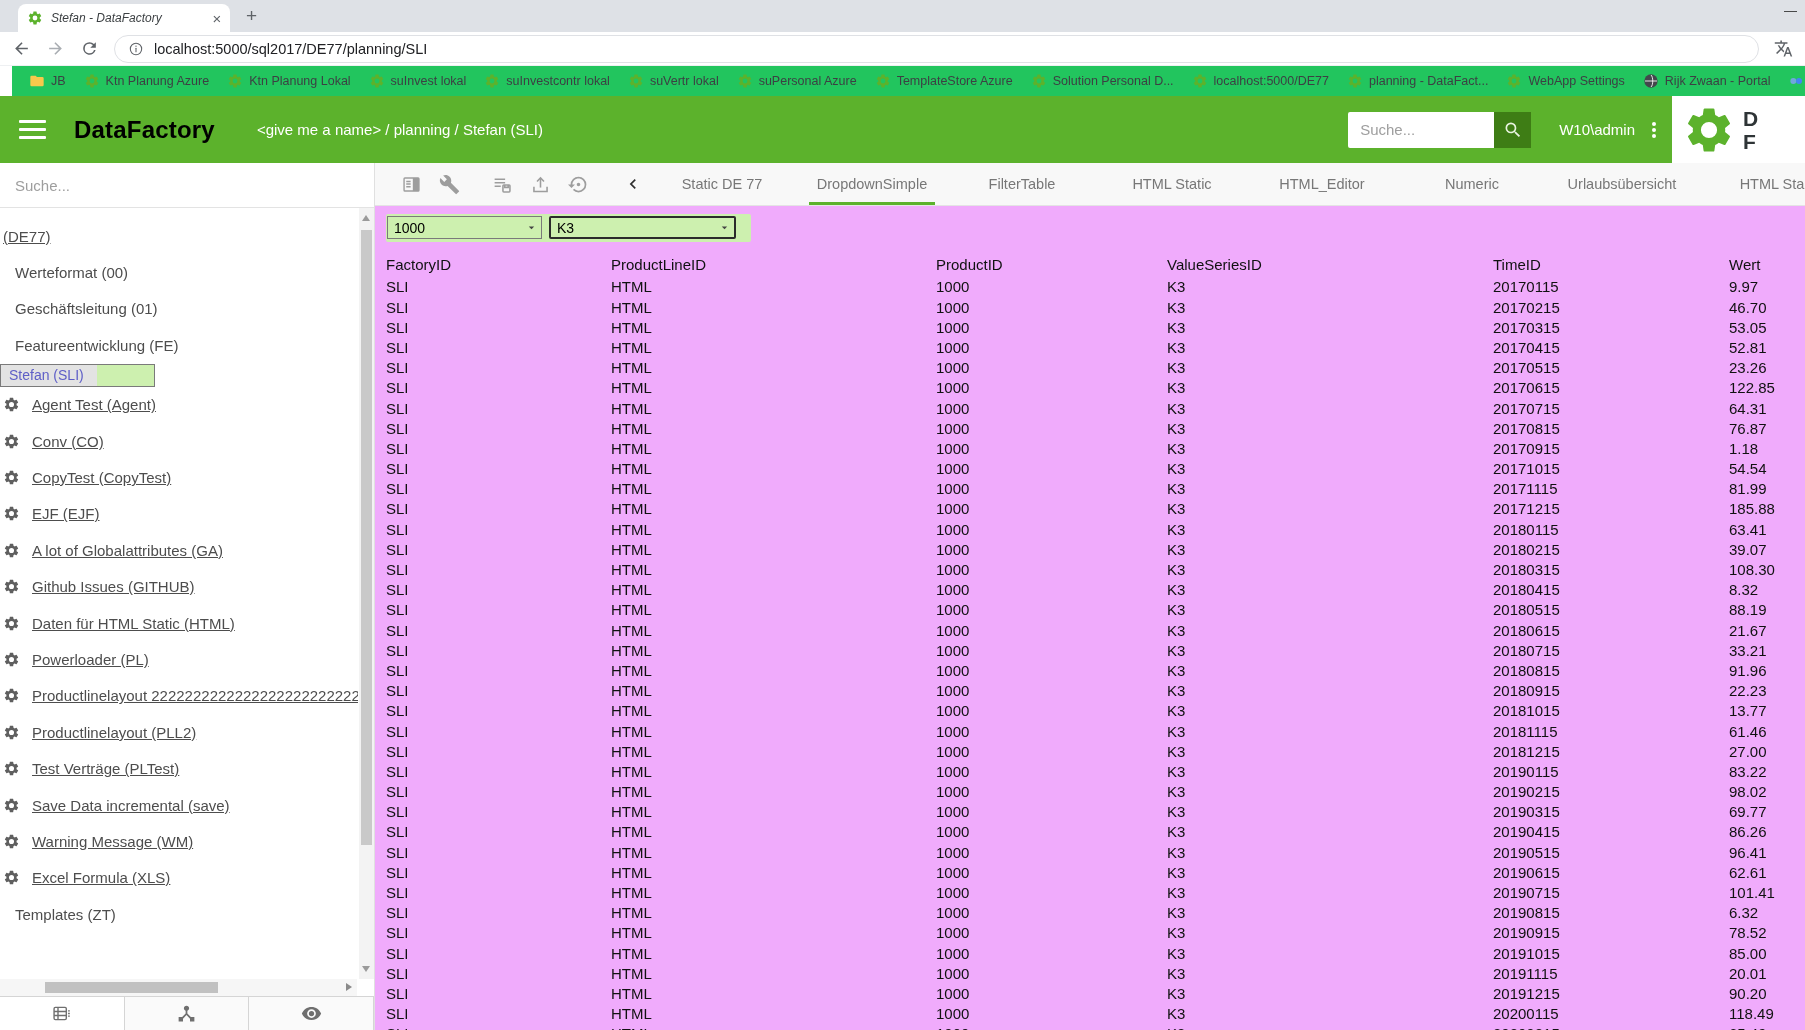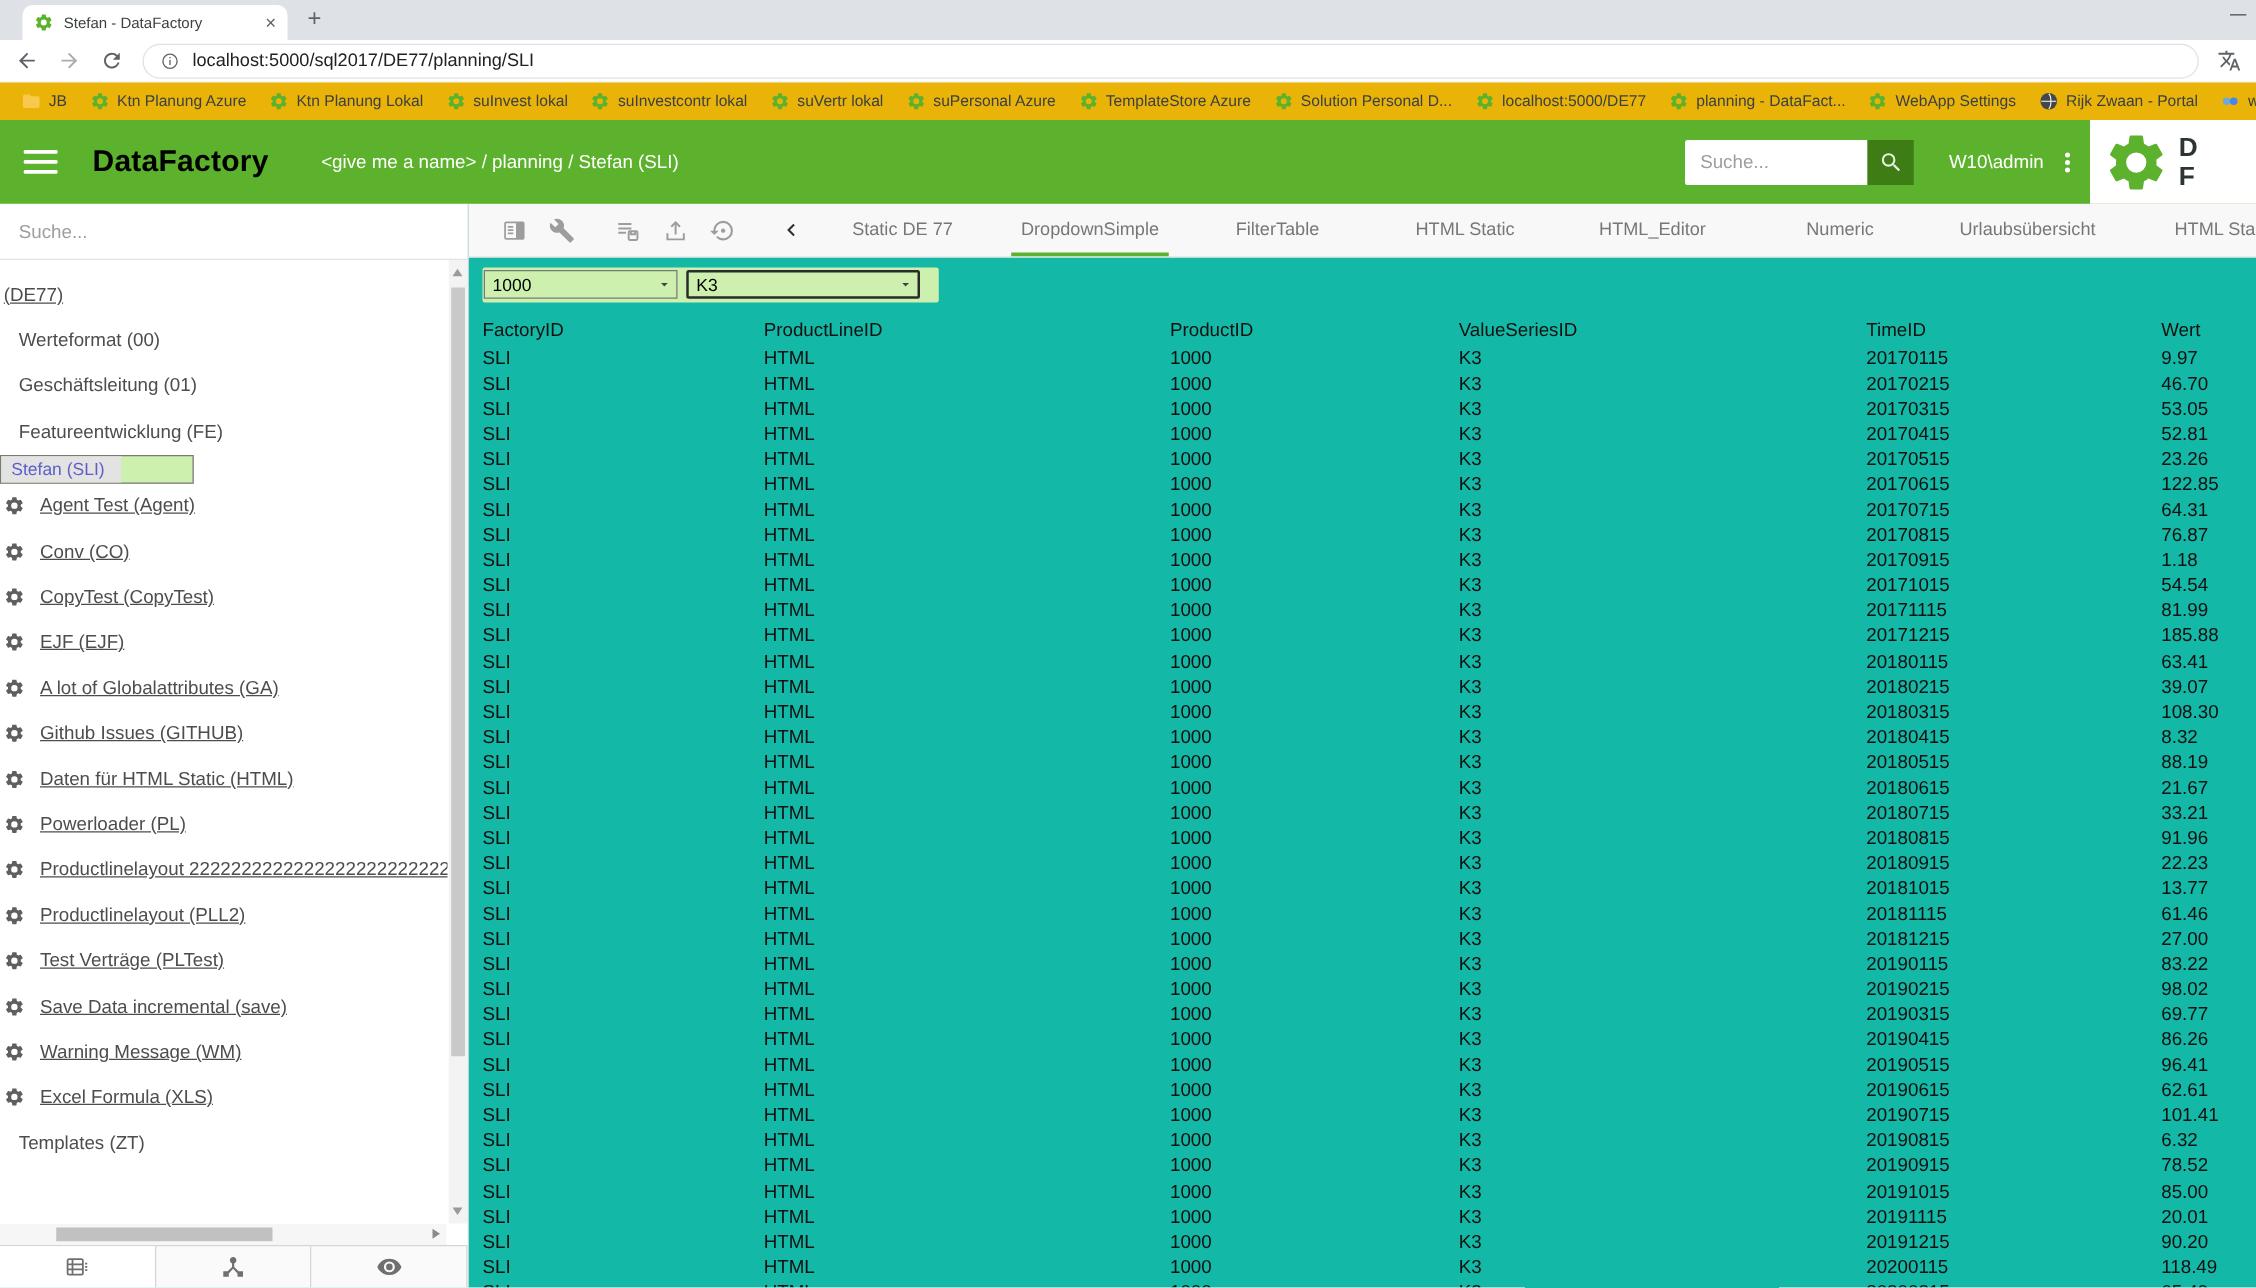--- a/index.html
+++ b/index.html
@@ -2,39 +2,39 @@
 <html><head>
 <meta charset="utf-8">
 <style>
   * { margin:0; padding:0; box-sizing:border-box; }
   html,body { width:1805px; height:1030px; overflow:hidden; background:#fff;
               font-family:"Liberation Sans", sans-serif; }
 
   
   .tabstrip { height:32px; background:#dee1e6; display:flex; align-items:flex-end; position:relative; }
   .btab { margin-left:18px; width:212px; height:28px; background:#fff; border-radius:8px 8px 0 0;
-          display:flex; align-items:center; padding:0 9px; gap:8px; }
+          display:flex; align-items:center; padding:0 9px; gap:8px;font-style:italic; }
   .btab-title { font-size:12px; color:#3c4043; flex:1; white-space:nowrap; overflow:hidden; }
   .btab-close { color:#5f6368; font-size:15px; line-height:1; }
   .favicon svg { width:16px; height:16px; display:block; }
   .ic-green { color:#5cb22c; }
   .newtab { align-self:center; margin-left:16px; color:#5f6368; font-size:19px; }
   .winmin { position:absolute; right:8px; top:3px; color:#333; font-size:13px; }
 
   .addrbar { height:34px; background:#fff; display:flex; align-items:center; padding:0 12px; gap:15px;
              border-bottom:1px solid #eef0f2; }
   .nav-ico { display:flex; } .nav-ico svg { width:19px; height:19px; }
   .c-back { color:#5f6368; } .c-fwd { color:#a9adb2; } .c-re { color:#5f6368; }
   .urlpill { flex:1; height:28px; border:1px solid #dfe1e5; border-radius:14px; display:flex;
              align-items:center; padding:0 13px; gap:10px; }
   .urlpill svg { width:16px; height:16px; color:#5f6368; }
   .url { font-size:14.5px; color:#202124; }
   .translate { color:#5f6368; display:flex; } .translate svg { width:19px; height:19px; }
 
-  .bmbar { height:30px; background:#eab308; display:flex; align-items:center; padding-left:8px; }
+  .bmbar { height:30px; background:#22c55e; display:flex; align-items:center; padding-left:8px;margin-left:12px; }
   .bm { display:flex; align-items:center; gap:6px; padding:0 9px; font-size:12.5px; color:#3c4043;
         white-space:nowrap; }
   .bm-ico { display:flex; } .bm-ico svg { width:16px; height:16px; }
   .ic-folder { color:#f8c94c; } .ic-globe { color:#43474c; } .ic-print { color:#6fa8dc; }
 
   
   .apphdr { height:67px; background:#5cb22c; display:flex; align-items:center; position:relative; }
   .burger { margin-left:19px; display:flex; flex-direction:column; gap:5px; width:27px; }
   .burger i { display:block; height:3px; background:#fff; border-radius:1px; }
   .apptitle { color:#000000; font-size:24px; font-weight:bold; margin-left:28px; letter-spacing:.2px; }
@@ -81,21 +81,21 @@
   .htrack { position:absolute; left:0; top:0; width:357px; height:17px; background:#f6f6f6; }
   .hthumb { position:absolute; left:45px; top:3px; width:173px; height:11px; background:#c1c1c1; }
   .tri-rt { position:absolute; right:5px; top:4px; width:0; height:0; border-top:4.5px solid transparent;
             border-bottom:4.5px solid transparent; border-left:6px solid #8a8a8a; }
   .sbot { height:34px; display:flex; border-top:1px solid #d5d5d5; background:#fafafa; }
   .sbot-cell { flex:1; display:flex; align-items:center; justify-content:center;
                border-right:1px solid #d5d5d5; color:#6f6f6f; }
   .sbot-cell.on { background:#fff; }
   .sbot-cell svg { width:21px; height:21px; }
 
-  .main { flex:1; display:flex; flex-direction:column; background:#14b8a6; min-width:0; }
+  .main { flex:1; display:flex; flex-direction:column; background:#f0abfc; min-width:0; }
   .toolbar { height:45px; border-bottom:1px solid #e4e4e4; display:flex; align-items:center;
              background:#f8f8f8; padding-left:26px; }
   .tbico { color:#9d9d9d; margin-right:17px; display:flex; }
   .tbico svg { width:21px; height:21px; }
   .tdiv { width:1px; height:27px; background:#dcdcdc; margin-right:15px; }
   .chev { color:#2f2f2f; margin:0 4px 0 2px; display:flex; }
   .chev svg { width:20px; height:20px; }
   .dtabs { display:flex; height:100%; align-items:stretch; }
   .dtab { width:150px; display:flex; align-items:center; justify-content:center; font-size:14.5px;
           color:#777; position:relative; white-space:nowrap; }

